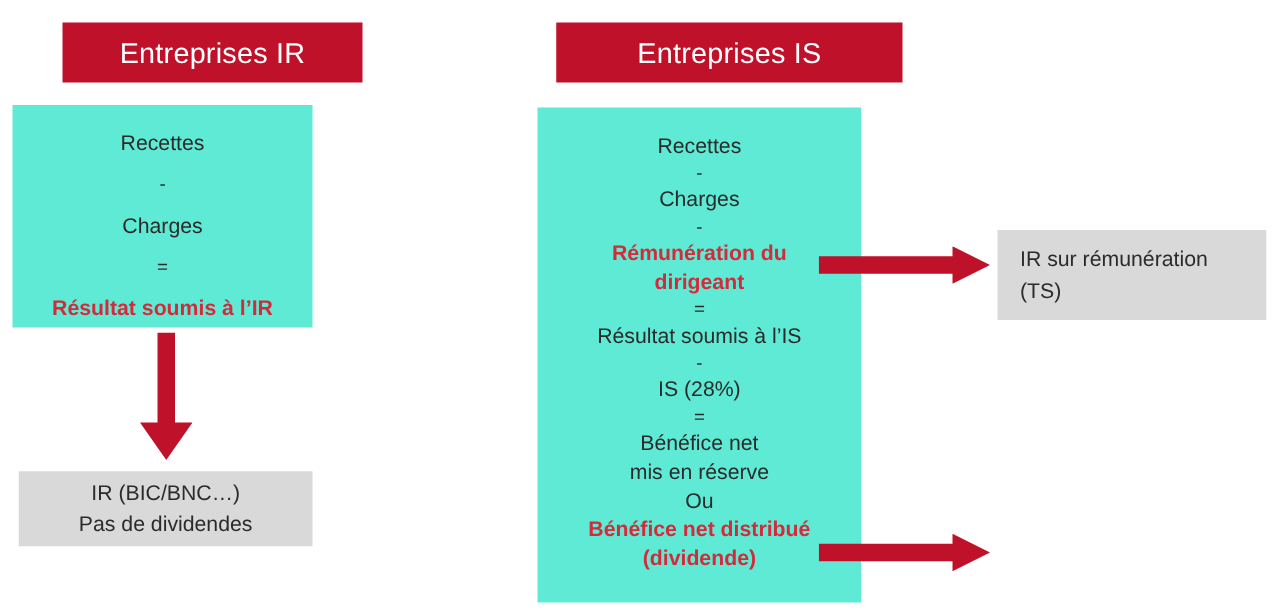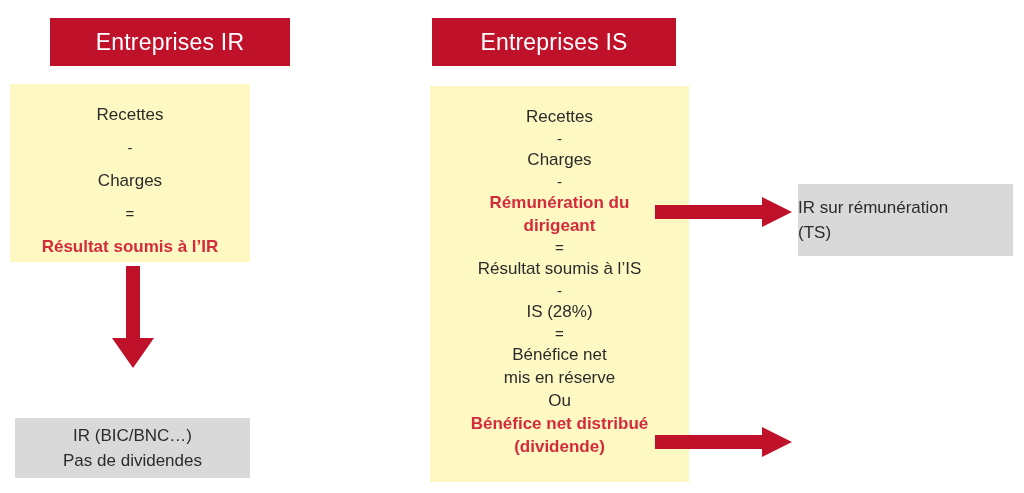--- a/index.html
+++ b/index.html
@@ -32,21 +32,21 @@
     align-items: center;
     justify-content: center;
     font-size: 23px;
     font-weight: 400;
     letter-spacing: 0.2px;
   }
 
   
   .calc-block {
     position: absolute;
-    background: #fef9c3;
+    background: #5eead4;
     display: flex;
     flex-direction: column;
     align-items: center;
     box-sizing: border-box;
   }
   .calc-line {
     color: #2b2b2b;
     font-size: 17px;
     line-height: 1.0;
     text-align: center;
@@ -72,22 +72,22 @@
 
   
   .outcome-box {
     position: absolute;
     background: #D9D9D9;
     box-sizing: border-box;
     display: flex;
     flex-direction: column;
     justify-content: center;
   }
-  .outcome-box.center-text { align-items: center; text-align: center; margin-top: 41px; }
-  .outcome-box.left-text { align-items: flex-start; text-align: right; }
+  .outcome-box.center-text { align-items: center; text-align: center; }
+  .outcome-box.left-text { align-items: flex-start; text-align: right; padding-left: 18px; }
   .outcome-line {
     color: #2b2b2b;
     font-size: 17px;
     line-height: 1.5;
     white-space: pre;
   }
 
   
   .arrow-down {
     position: absolute;
@@ -118,21 +118,21 @@
     <svg class="arrow-svg" width="42" height="102" viewBox="0 0 42 102">
       <polygon points="14,0 28,0 28,72 42,72 21,102 0,72 14,72" fill="#C0112B"></polygon>
     </svg>
   </div>
 
   <div class="outcome-box center-text" id="ir-outcome" style="left:15px; top:377px; width:235px; height:60px;">
     <div class="outcome-line">IR (BIC/BNC…)</div>
     <div class="outcome-line">Pas de dividendes</div>
   </div>
 
-  <div class="header-pill" id="header-is" style="left:432px; top:18px; width:244px; height:48px;justify-content:center;">
+  <div class="header-pill" id="header-is" style="left:445px; top:18px; width:277px; height:48px;justify-content:center;">
     <span>Entreprises IS</span>
   </div>
 
   <div class="calc-block" id="calc-is" style="left:430px; top:86px; width:259px; height:396px; padding-top:22px;">
     <div class="calc-line">Recettes</div>
     <div class="calc-line op">-</div>
     <div class="calc-line">Charges</div>
     <div class="calc-line op">-</div>
     <div class="calc-line accent">Rémunération du</div>
     <div class="calc-line accent">dirigeant</div>

